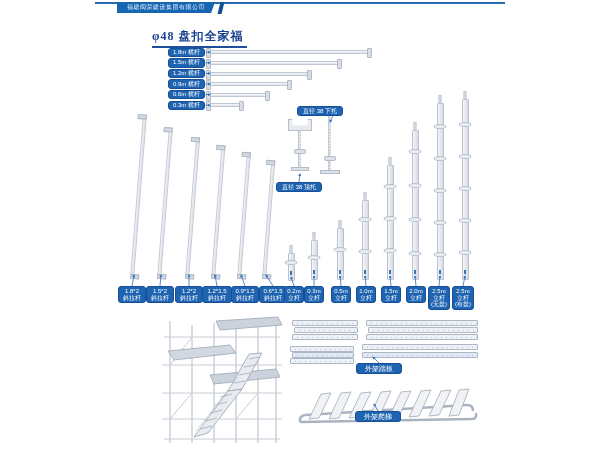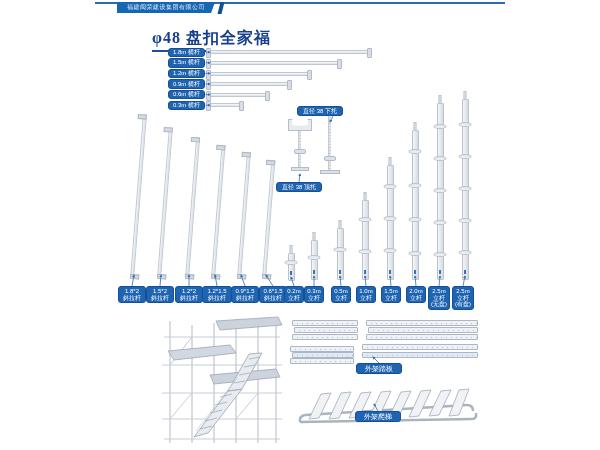--- a/index.html
+++ b/index.html
@@ -7,21 +7,21 @@
         font-family:"Liberation Sans","DejaVu Sans",sans-serif;}
   .abs{position:absolute;}
   
   #topline{position:absolute;left:95px;top:2px;width:410px;height:2px;background:#2a6cb4;}
   #ribbon{position:absolute;left:117px;top:2px;width:98px;height:11px;background:#1766b4;
           clip-path:polygon(0 0,100% 0,96% 100%,0 100%);
           display:flex;align-items:center;justify-content:center;
           font-size:6px;color:#e9f2fb;letter-spacing:.5px;white-space:nowrap;}
   #ribbon-stripe{position:absolute;left:219px;top:2px;width:4px;height:12px;background:#115094;transform:skewX(-14deg);}
   #title{position:absolute;left:152px;top:28px;font-family:"Liberation Serif","DejaVu Serif",serif;
-         font-weight:bold;font-size:16px;color:#163f8e;border-bottom:2px solid #1d4f9e;
+         font-weight:bold;font-size:12px;color:#163f8e;border-bottom:2px solid #1d4f9e;
          padding:0 3px 1px 0;letter-spacing:1px;white-space:nowrap;}
   
   .tag{position:absolute;background:#1e64b1;border:1px solid #164f97;border-radius:3px;color:#fff;
        display:flex;flex-direction:column;align-items:center;justify-content:center;text-align:center;
        font-size:6px;line-height:1.12;box-sizing:border-box;padding:0 1px;white-space:nowrap;}
   
   .tube{position:absolute;height:4px;background:linear-gradient(#f8f9fb,#dde2e9);
         border:1px solid #bfc7d2;border-radius:2px;box-sizing:border-box;}
   .tube:before,.tube:after{content:"";position:absolute;top:-3px;width:3px;height:8px;
         background:#d9dee6;border:1px solid #b2bac7;border-radius:1px;}

